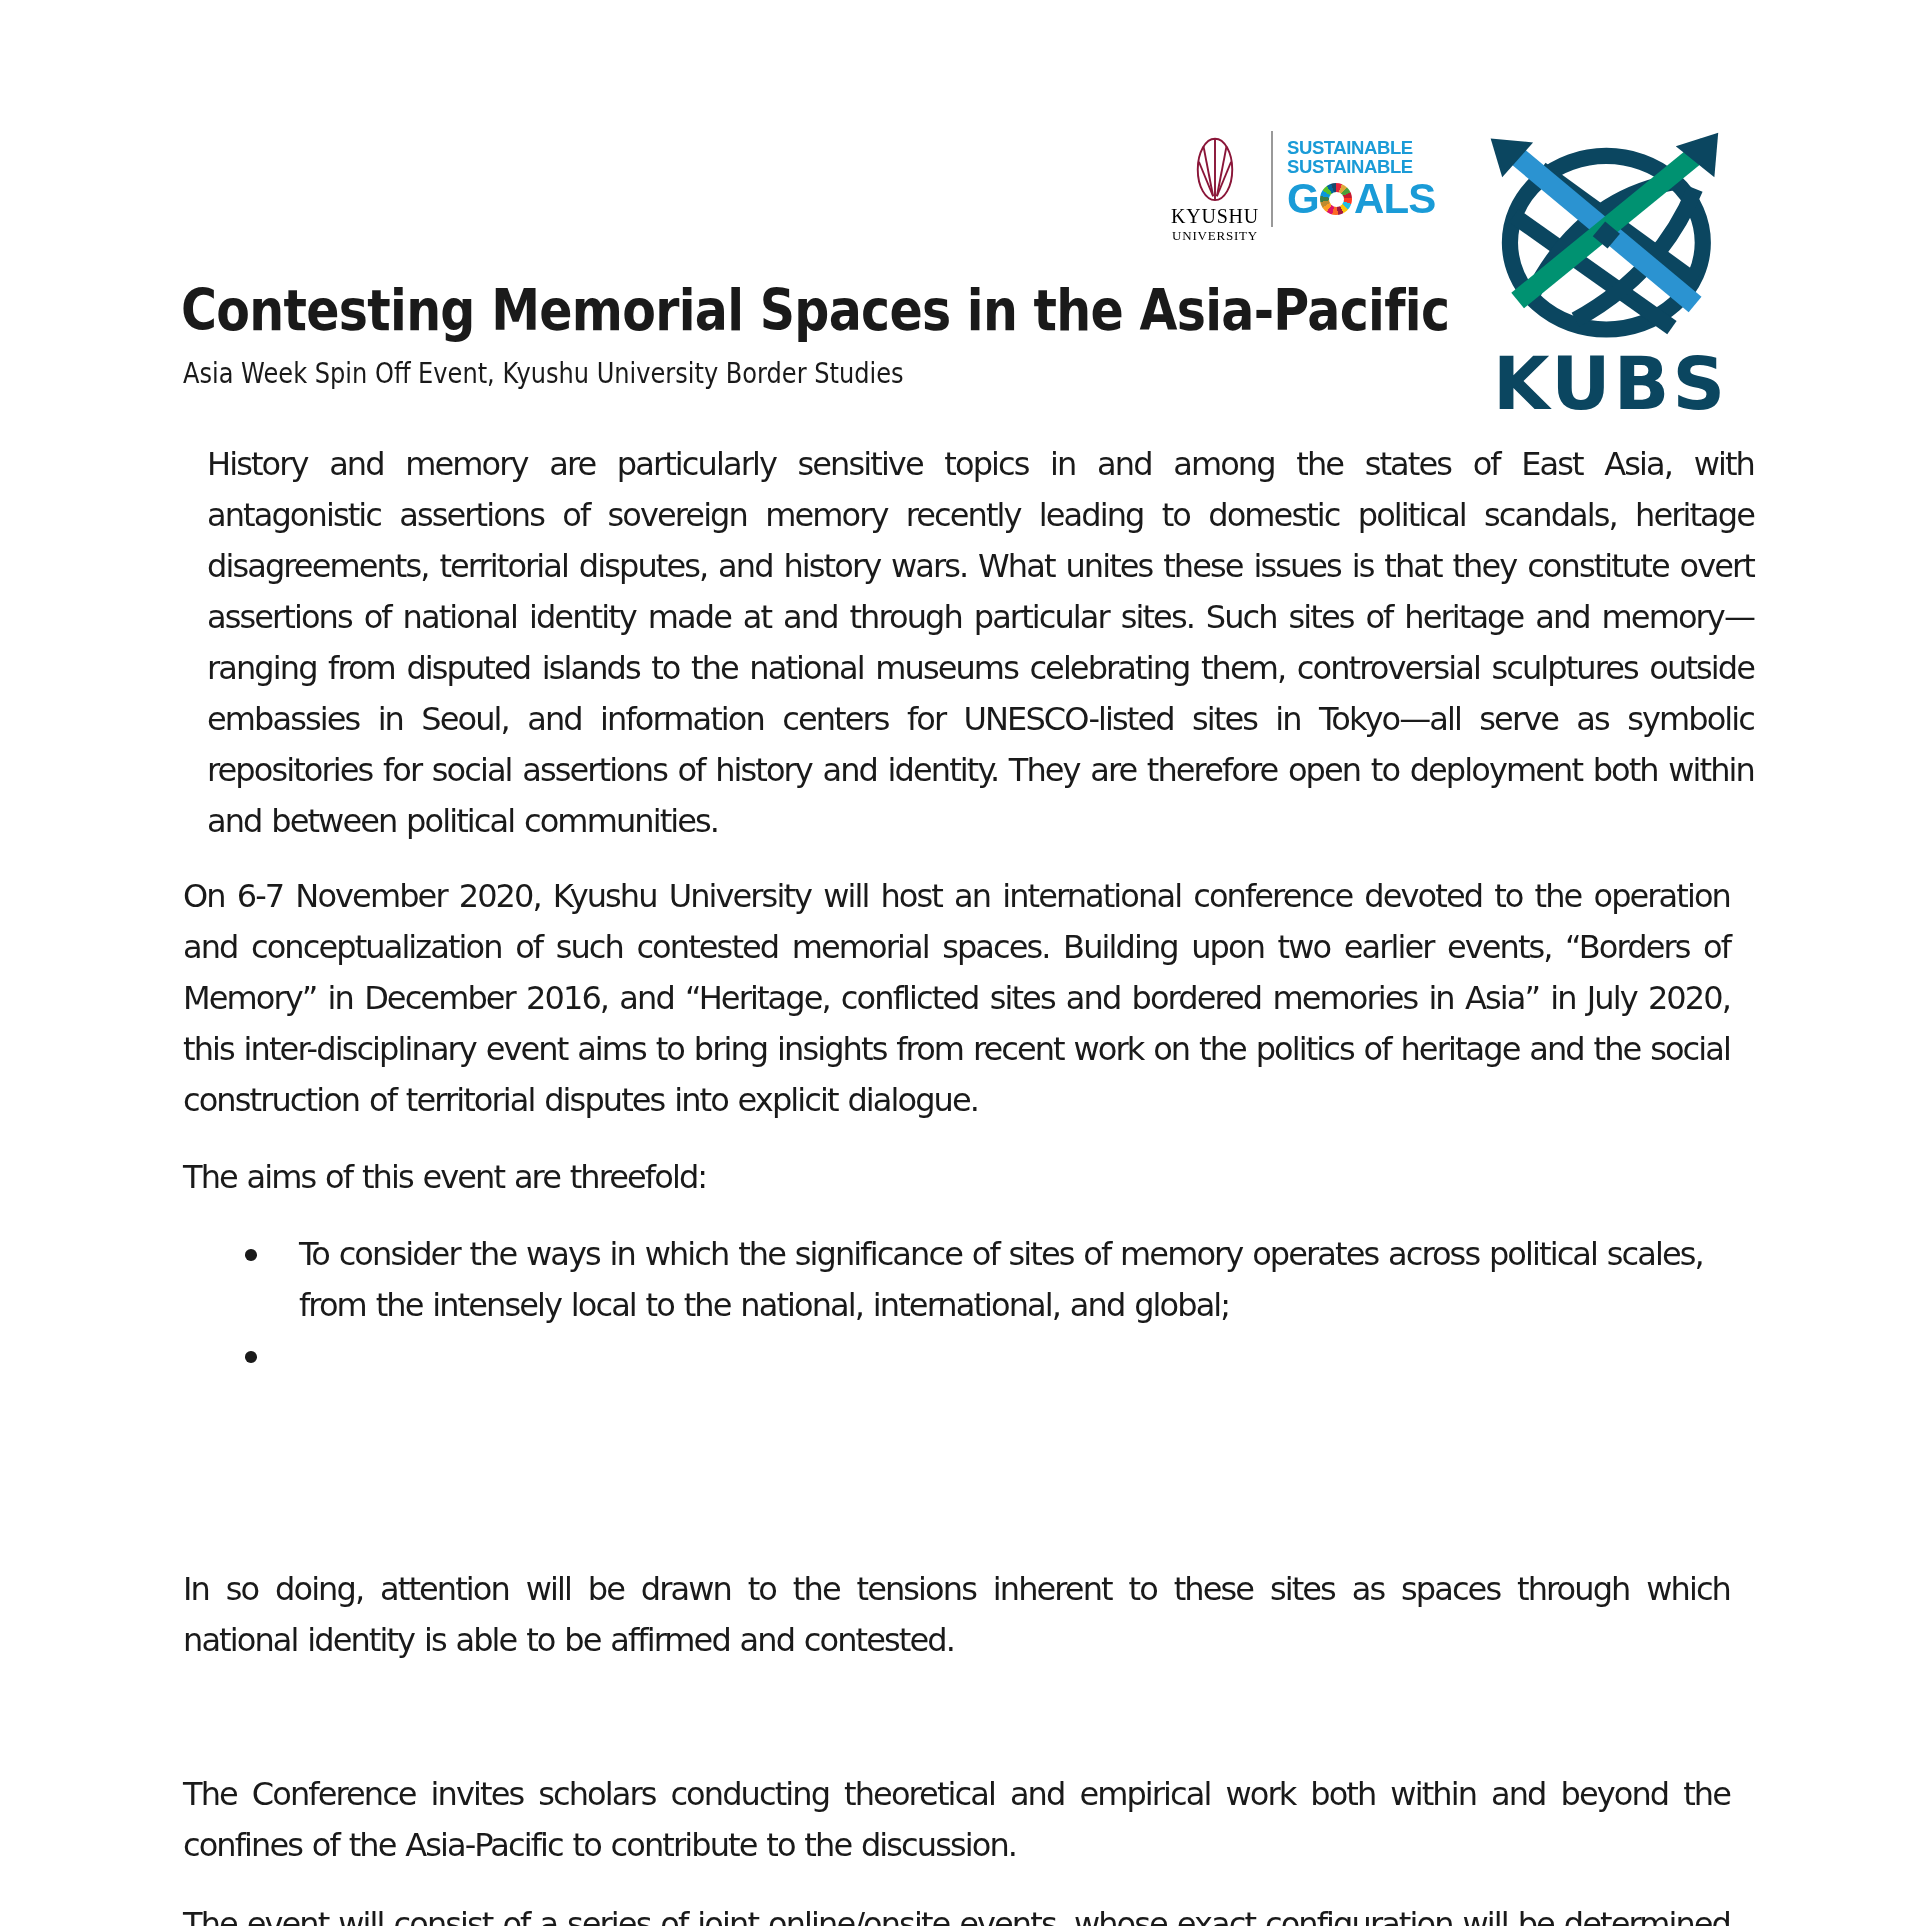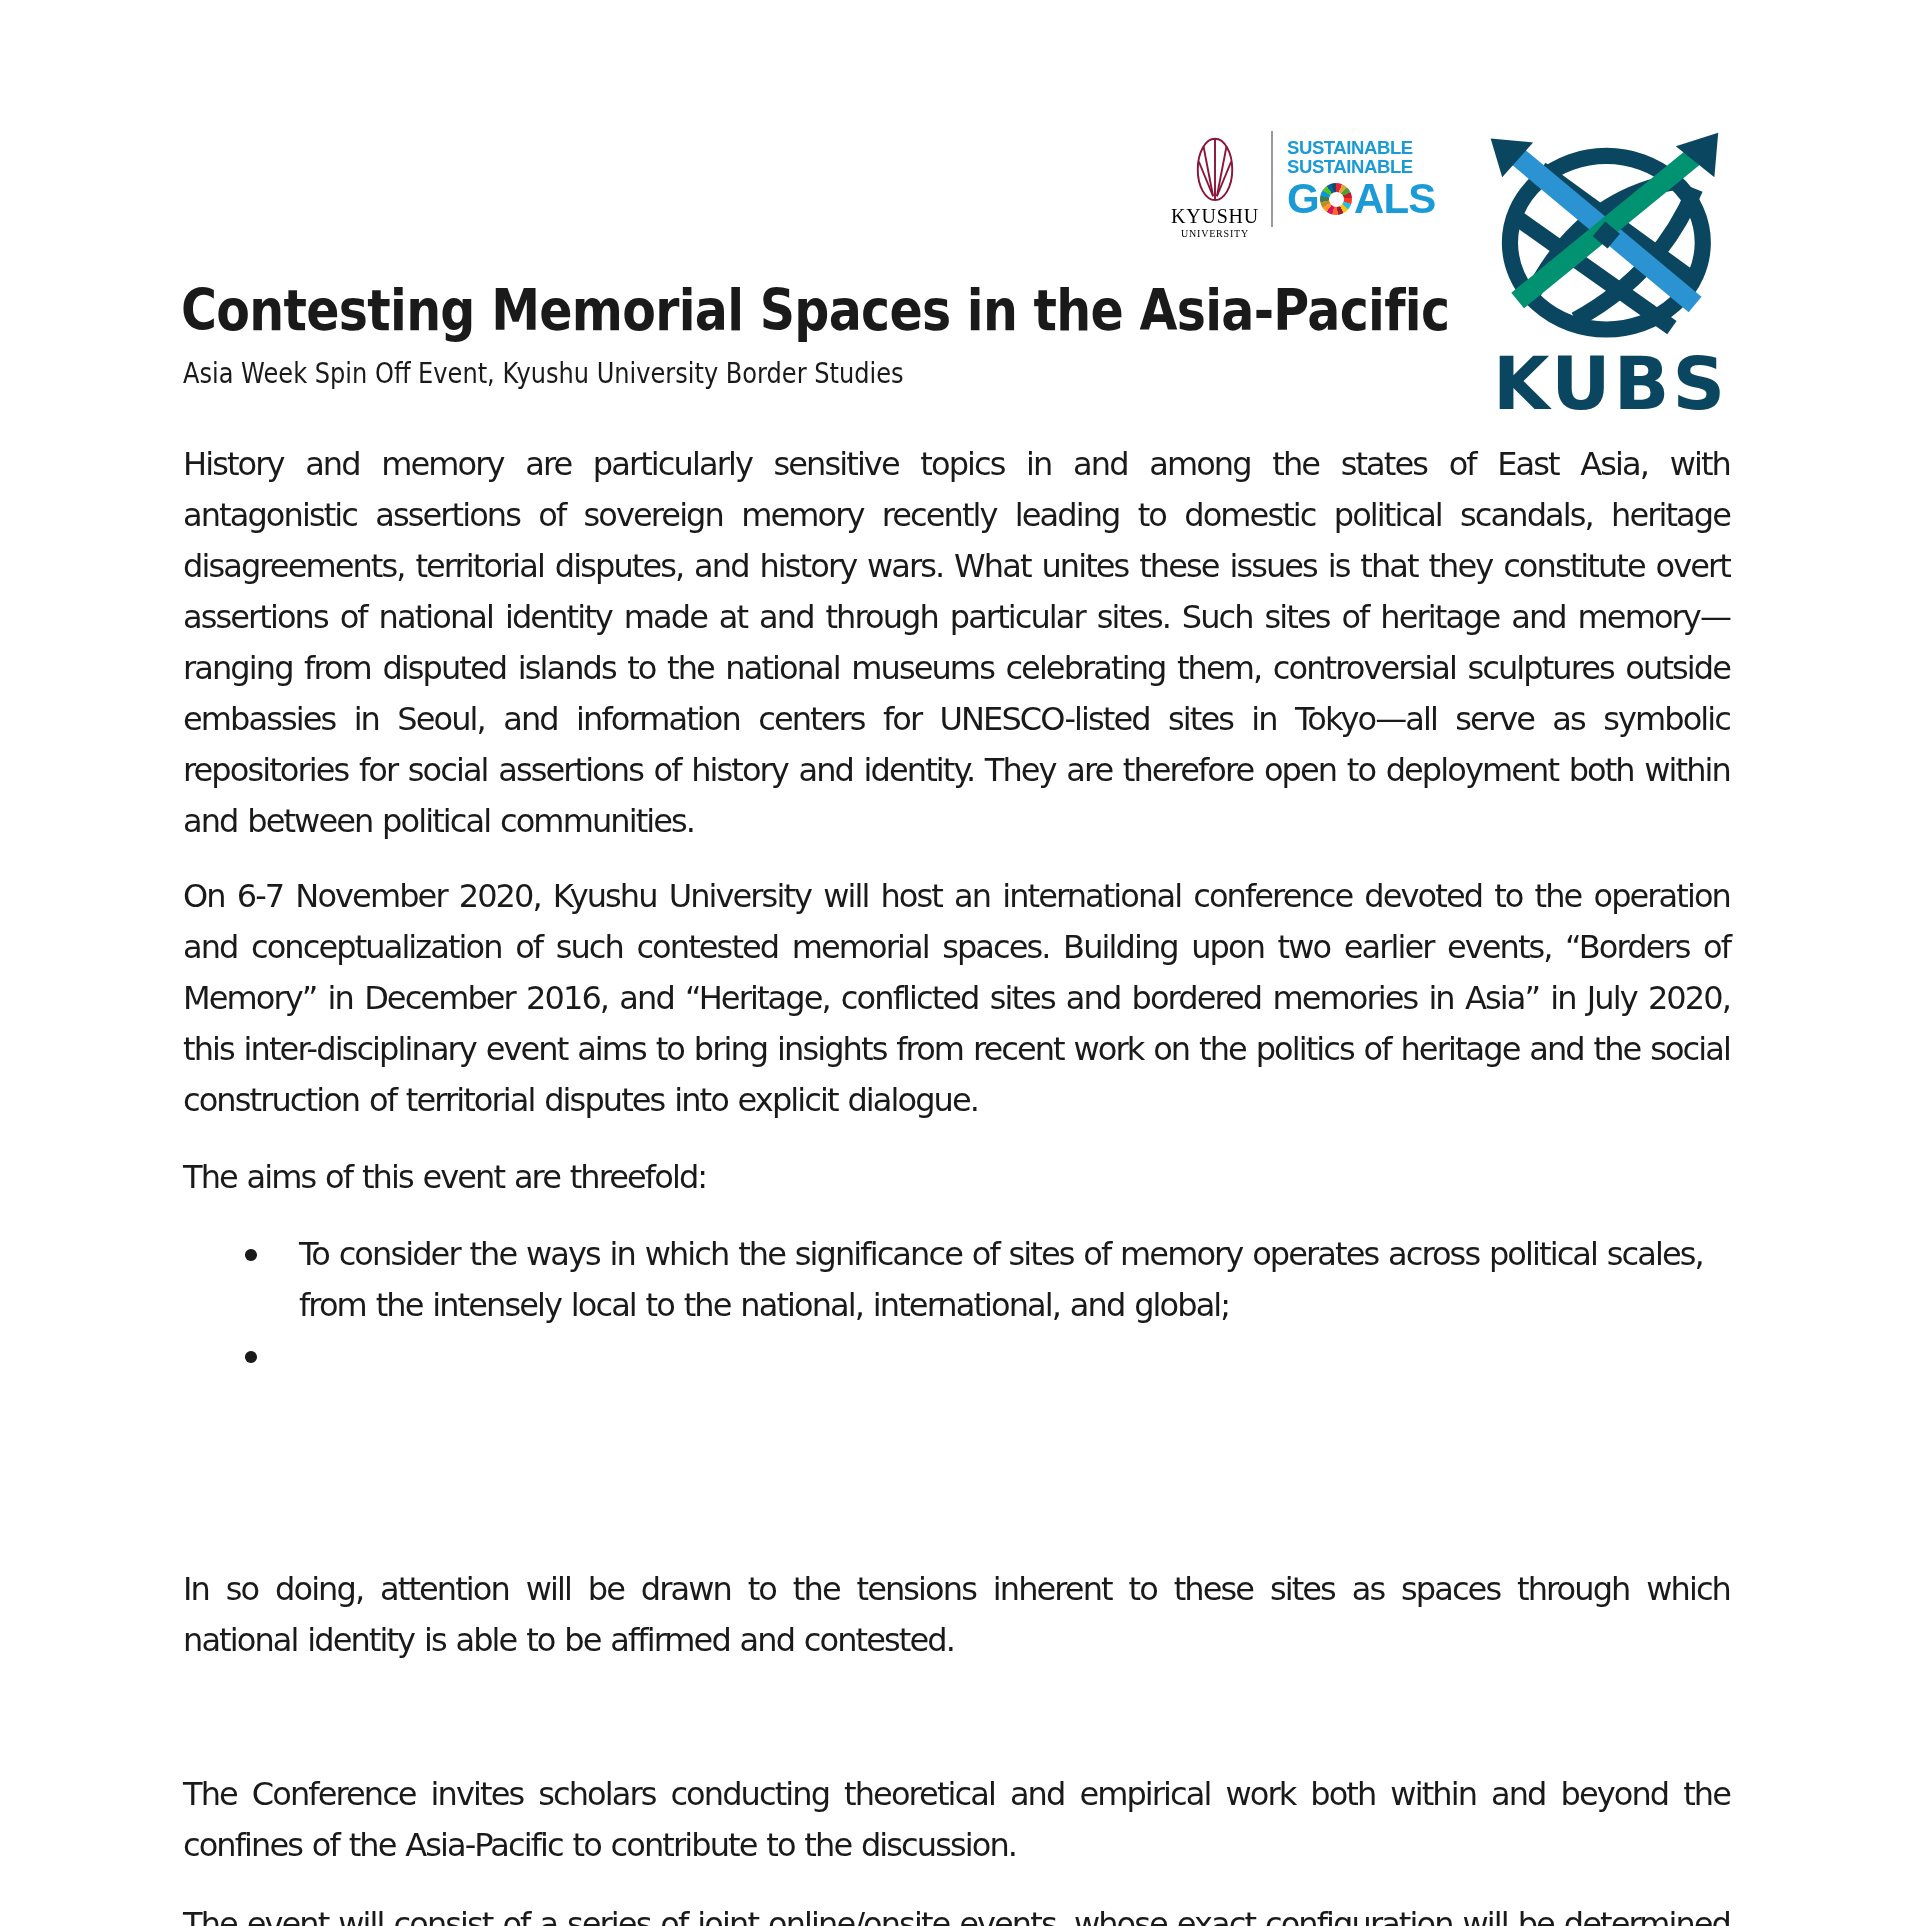--- a/index.html
+++ b/index.html
@@ -15,41 +15,41 @@
   
   .bajs { left: 541px; top: 37px; height: 77px; display: flex; align-items: center; }
   .bajs .word { font-size: 69px; font-weight: 900; letter-spacing: -1.5px; color: #000; font-family: "Liberation Sans", sans-serif; }
   .bajs .circle { width: 89px; height: 89px; border-radius: 50%; background: #e21f26; margin-left: 15.4px; position: relative; }
   .bajs .circle svg { position: absolute; left: 0; top: 0; }
   
   .nasrc { left: 941px; top: 7.7px; width: 162px; height: 112px; }
   
   .kyushu { left: 1167px; top: 15.4px; width: 96px; height: 108px; text-align: center; }
   .kyushu .name { font-family: "Liberation Serif", serif; font-size: 20px; letter-spacing: 0.8px; color: #000; }
-  .kyushu .sub { font-family: "Liberation Serif", serif; font-size: 10px; letter-spacing: 0.8px; color: #000; }
+  .kyushu .sub { font-family: "Liberation Serif", serif; font-size: 13px; letter-spacing: 0.8px; color: #000; }
   .divider { position: absolute; left: 1271px; top: 15.4px; width: 1.9px; height: 96px; background: #999; }
   
   .sdg { left: 1287px; top: 23px; width: 154px; font-weight: 900; color: #1a9bd7; line-height: 1; }
   .sdg .l1, .sdg .l2 { font-size: 18.5px; letter-spacing: -0.4px; }
   .sdg .l3 { font-size: 42px; letter-spacing: -0.8px; margin-top: 2.3px; display: flex; align-items: center; }
   .sdg .wheel { display: inline-block; width: 32px; height: 32px; border-radius: 50%;
                 background: conic-gradient(#e5243b 0 6%, #dda63a 6% 12%, #4c9f38 12% 18%, #c5192d 18% 24%, #ff3a21 24% 30%, #26bde2 30% 36%, #fcc30b 36% 42%, #a21942 42% 48%, #fd6925 48% 54%, #dd1367 54% 60%, #fd9d24 60% 66%, #bf8b2e 66% 72%, #3f7e44 72% 78%, #0a97d9 78% 84%, #56c02b 84% 90%, #00689d 90% 95%, #19486a 95% 100%);
                 position: relative; margin: 0 1.5px; }
   .sdg .wheel::after { content: ""; position: absolute; left: 8.5px; top: 8.5px; width: 15.4px; height: 15.4px; border-radius: 50%; background: #fff; }
   
   .kubs { position: absolute; left: 1479px; top: 127px; width: 247px; height: 293px; }
   .kubs .label { position: absolute; left: 8px; top: 214px; width: 247px; text-align: center; font-size: 73px; font-weight: 900; color: #0b4660; letter-spacing: 3.1px; font-family: "DejaVu Sans", sans-serif; }
 
   .title { position: absolute; left: 181px; top: 277px; font-size: 57px; font-weight: bold; color: #1a1a1a; letter-spacing: -0.8px; font-family: "DejaVu Sans", sans-serif; transform: scaleX(0.86); transform-origin: left top; white-space: nowrap; }
   .subtitle { position: absolute; left: 183px; top: 357px; font-size: 28px; color: #1a1a1a; font-family: "DejaVu Sans", sans-serif; transform: scaleX(0.86); transform-origin: left top; white-space: nowrap; }
 
   .body { position: absolute; left: 183px; width: 1547px; font-family: "DejaVu Sans", sans-serif; font-size: 32px; line-height: 51px; color: #1a1a1a; }
   .body p { margin: 0; text-align: justify; text-align-last: left; }
   .cond { letter-spacing: -1.9px; word-spacing: 1.5px; }
-  .p1 { top: 439px; }
+  .p1 { top: 439px; margin-left: 24px; }
   .p2 { top: 871px; }
   .p3 { top: 1152px; }
   .bullets { position: absolute; left: 183px; top: 1229px; width: 1547px; font-family: "DejaVu Sans", sans-serif; font-size: 32px; line-height: 51px; color: #1a1a1a; margin: 0; padding: 0; list-style: none; }
   .bullets li { position: relative; padding-left: 116px; }
   .bullets li .dot { position: absolute; left: 62px; top: 20px; width: 11.6px; height: 11.6px; border-radius: 50%; background: #1a1a1a; }
   .p4 { top: 1564px; }
   .p5 { top: 1769px; }
   .p6 { top: 1899px; }
 
   .support { position: absolute; left: 183px; top: 2535px; font-family: "DejaVu Sans", sans-serif; font-size: 30px; line-height: 42px; color: #1a1a1a; letter-spacing: -1.9px; }

